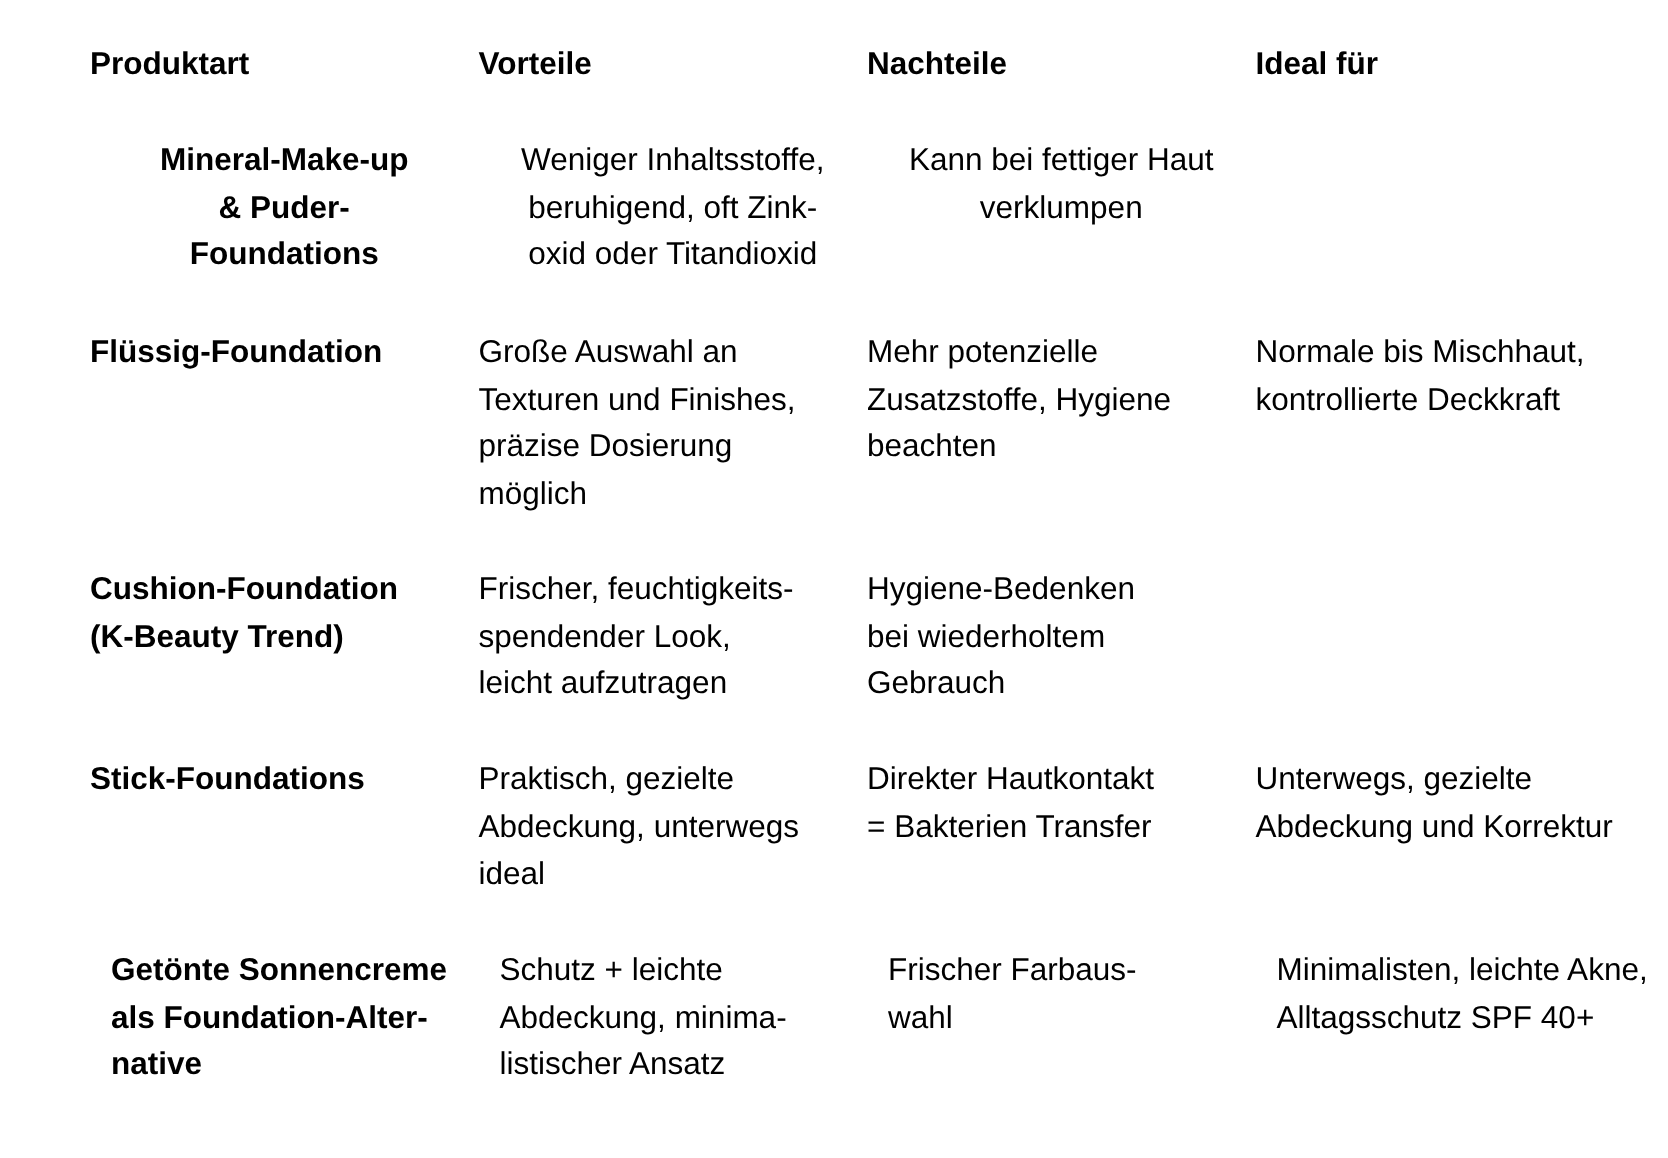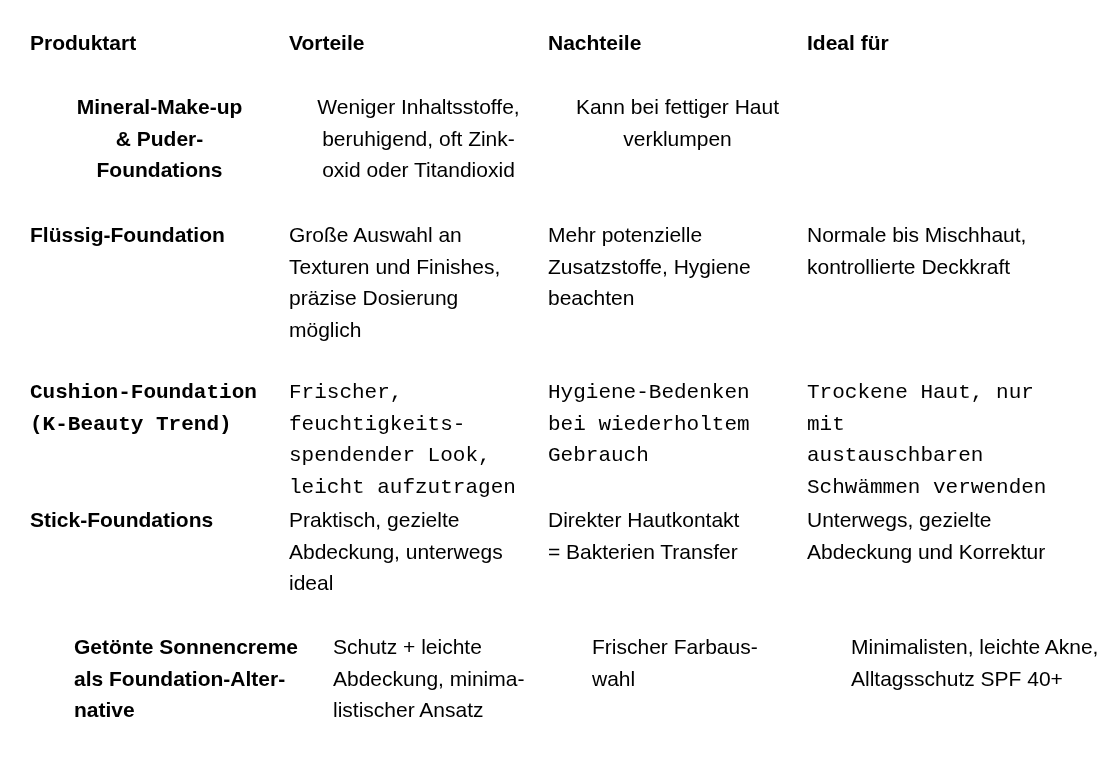--- a/index.html
+++ b/index.html
@@ -24,26 +24,26 @@
       display: flex;
       flex-direction: row;
     }
     .cell {
       width: 259px;
       flex: 0 0 259px;
       font-size: 21px;
       line-height: 31.7px;
       white-space: pre-line;
     }
-    .cell.col-0 { font-weight: bold; }
+    .cell.col-0 { font-weight: bold; margin-left: 30px; }
     .header .cell { font-weight: bold; }
     .header { height: 64px; }
     .row.r0 { height: 128px; text-align: center; }
     .row.r1 { height: 158px; }
-    .row.r2 { height: 127px; font-family: Liberation Mono, monospace; }
+    .row.r2 { height: 127px; }
     .row.r3 { height: 127px; }
     .row.r4 { height: 100px; justify-content: flex-end; }
   </style>
 </head>
 <body>
 
 <div class="table">
   <div class="row header">
     <div class="cell col-0">Produktart</div>
     <div class="cell">Vorteile</div>
@@ -77,23 +77,20 @@
 
   <div class="row r2">
     <div class="cell col-0">Cushion-Foundation
 (K-Beauty Trend)</div>
     <div class="cell">Frischer, feuchtigkeits-
 spendender Look,
 leicht aufzutragen</div>
     <div class="cell">Hygiene-Bedenken
 bei wiederholtem
 Gebrauch</div>
-    <div class="cell">Trockene Haut, nur mit
-austauschbaren
-Schwämmen verwenden</div>
   </div>
 
   <div class="row r3">
     <div class="cell col-0">Stick-Foundations</div>
     <div class="cell">Praktisch, gezielte
 Abdeckung, unterwegs
 ideal</div>
     <div class="cell">Direkter Hautkontakt
 = Bakterien Transfer</div>
     <div class="cell">Unterwegs, gezielte

